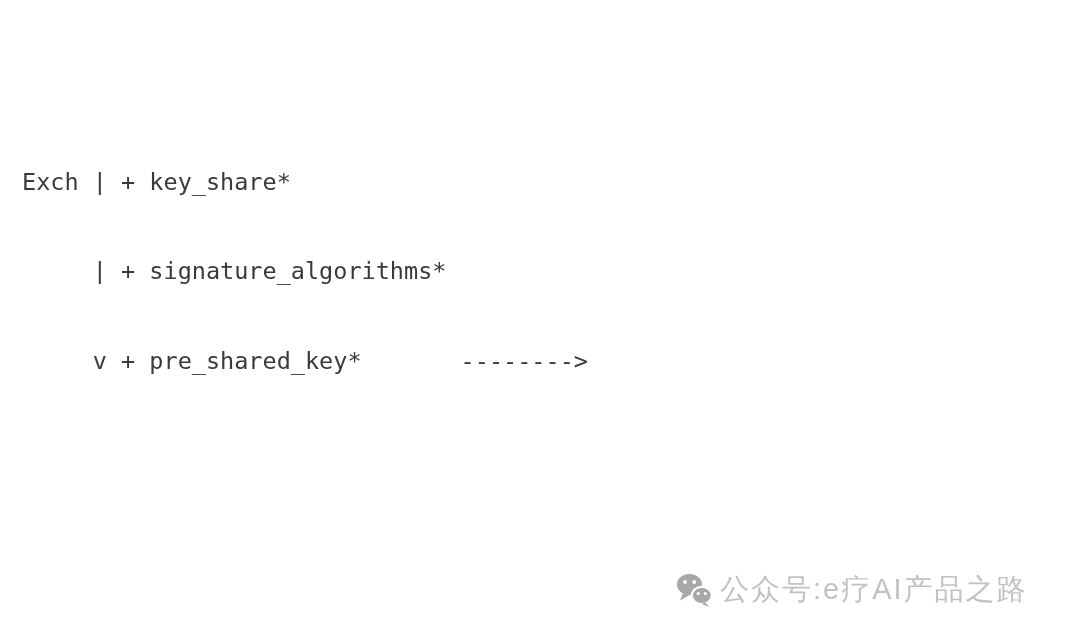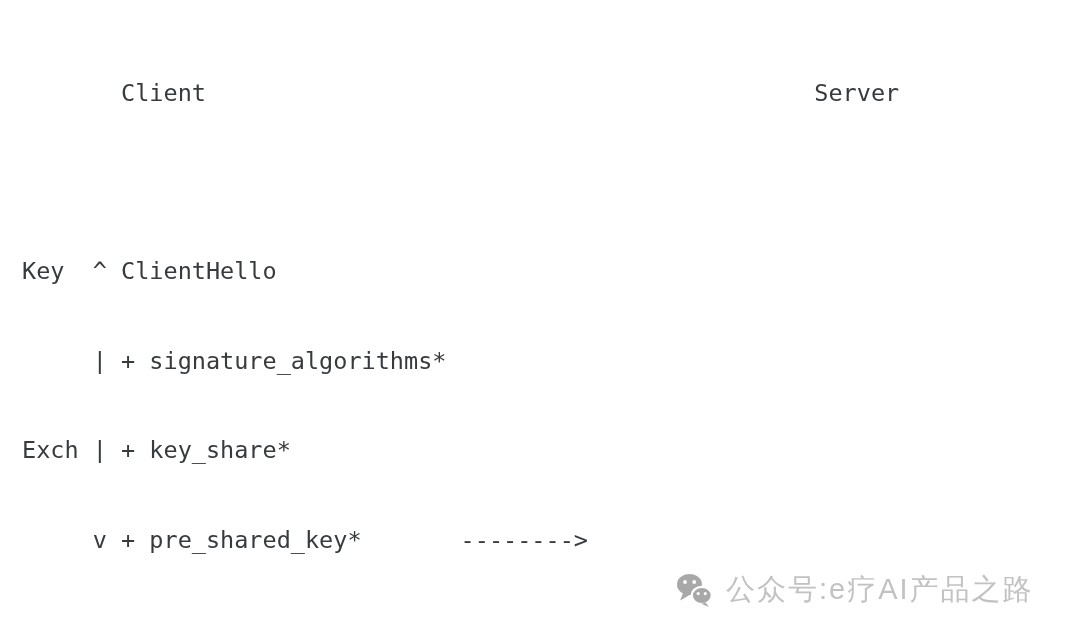--- a/index.html
+++ b/index.html
@@ -28,21 +28,21 @@
     min-height: 29.8px;
     white-space: pre;
   }
   .watermark {
     position: absolute;
     left: 676px;
     top: 570px;
     z-index: 0;
     display: flex;
     align-items: center;
-    gap: 13px;
+    gap: 7px;
   }
   .watermark-text {
     font-family: "Liberation Sans", sans-serif;
     font-size: 29px;
     letter-spacing: 2px;
     color: #c2c2c2;
     white-space: nowrap;
   }
   .wechat-icon {
     display: block;
@@ -62,25 +62,23 @@
     <circle cx="18.2" cy="9" r="1.9" fill="#ffffff"></circle>
     <ellipse cx="25.8" cy="22.5" rx="10" ry="8.6" fill="#a8a8a8" stroke="#ffffff" stroke-width="2.2"></ellipse>
     <path d="M29.5 29.5 L33 34 L25.5 30.8 Z" fill="#a8a8a8"></path>
     <circle cx="22.2" cy="20.6" r="1.55" fill="#ffffff"></circle>
     <circle cx="29.3" cy="20.6" r="1.55" fill="#ffffff"></circle>
   </svg>
   <span class="watermark-text">公众号:e疗AI产品之路</span>
 </div>
 
 <div class="diagram">
-  <div class="line">       Client                                           Server</div>
   <div class="line"></div>
-  <div class="line">Key  ^ ClientHello</div>
+  <div class="line">Exch | + key_share*</div>
   <div class="line">     | + signature_algorithms*</div>
-  <div class="line">Exch | + key_share*</div>
   <div class="line">     v + pre_shared_key*       --------&gt;</div>
   
   
   
   
   
   
   
   
   

